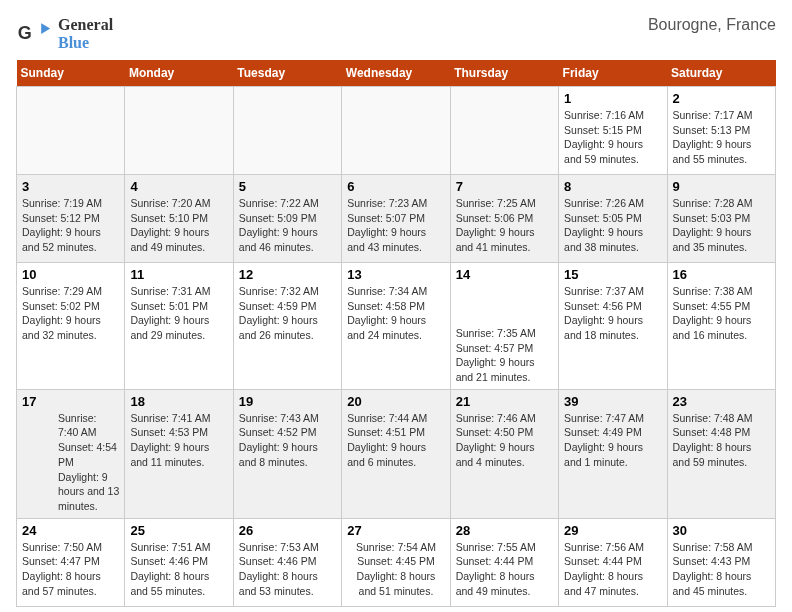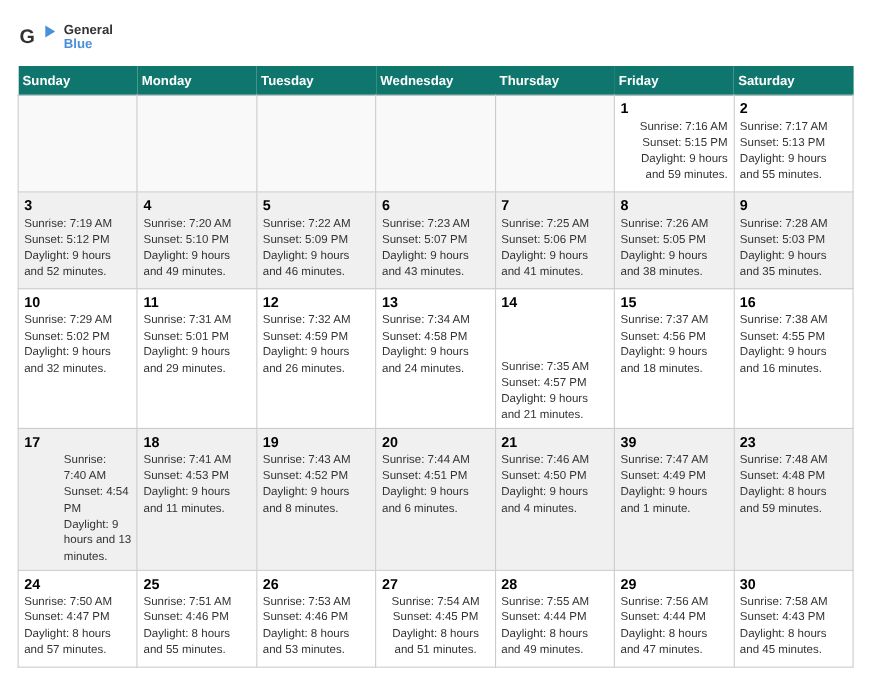--- a/index.html
+++ b/index.html
@@ -16,23 +16,24 @@
       align-items: flex-start;
       margin-bottom: 8px;
     }
     .logo {
       display: flex;
       align-items: center;
     }
     .logo-text {
       display: flex;
       flex-direction: column;
-      font-size: 12px;
+      font-size: 16px;
       font-weight: bold;
       line-height: 1.1;
+      font-family: Liberation Serif, serif;
     }
     .logo-text span:first-child { color: #333; }
     .logo-text span:last-child { color: #4a90d9; }
     .logo-icon {
       width: 36px;
       height: 36px;
       margin-right: 6px;
     }
     .title-section {
       text-align: right;
@@ -45,21 +46,21 @@
     .location {
       font-size: 16px;
       color: #555;
     }
     table {
       width: 100%;
       border-collapse: collapse;
       font-size: 11px;
     }
     th {
-      background-color: #0f766e;
+      background-color: #c2410c;
       color: white;
       padding: 6px 4px;
       text-align: left;
       font-size: 12px;
       font-weight: bold;
     }
     td {
       border: 1px solid #ccc;
       vertical-align: top;
       padding: 4px 5px;
@@ -91,20 +92,21 @@
     <svg class="logo-icon" viewBox="0 0 40 40">
       <text x="2" y="26" font-size="20" font-weight="bold" fill="#333">G</text>
       <polygon points="28,8 38,14 28,20" fill="#4a90d9"></polygon>
     </svg>
     <div class="logo-text">
       <span>General</span>
       <span>Blue</span>
     </div>
   </div>
   <div class="title-section">
+    <div class="location">Bourogne, France</div>
   </div>
 </div>
 
 <table>
   <thead>
     <tr id="header-row">
         <th>Sunday</th>
         <th>Monday</th>
         <th>Tuesday</th>
         <th>Wednesday</th>
@@ -115,21 +117,21 @@
   </thead>
   <tbody id="calendar-body">
       <tr>
         <td class="empty"></td>
         <td class="empty"></td>
         <td class="empty"></td>
         <td class="empty"></td>
         <td class="empty"></td>
         <td>
           <div class="day-number">1</div>
-          <div class="day-info" style="white-space: pre-line; text-align: right;">Sunrise: 7:16 AM
+          <div class="day-info" style="white-space: pre-line;">Sunrise: 7:16 AM
 Sunset: 5:15 PM
 Daylight: 9 hours and 59 minutes.</div>
         </td>
         <td>
           <div class="day-number">2</div>
           <div class="day-info" style="white-space: pre-line;">Sunrise: 7:17 AM
 Sunset: 5:13 PM
 Daylight: 9 hours and 55 minutes.</div>
         </td>
       </tr>

